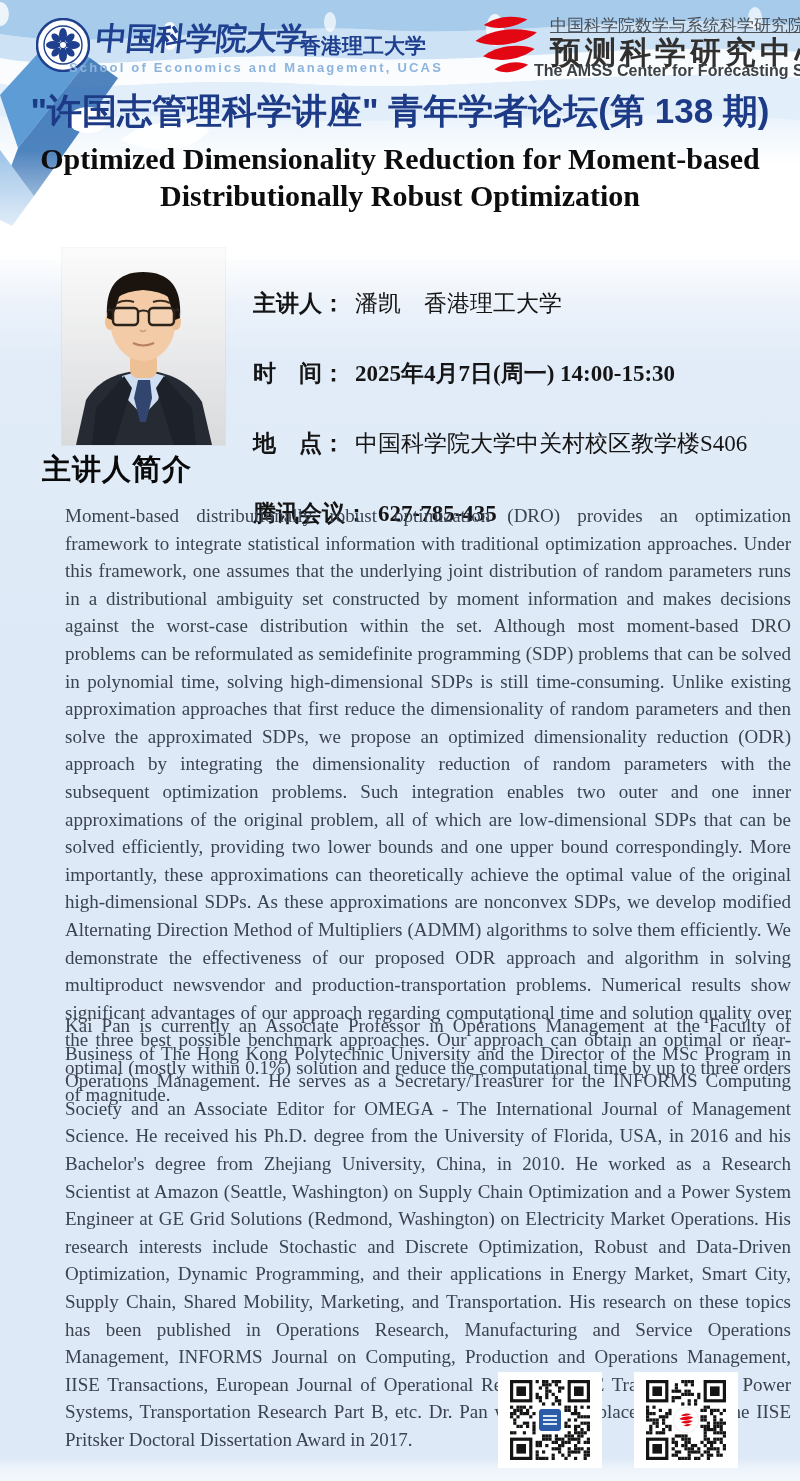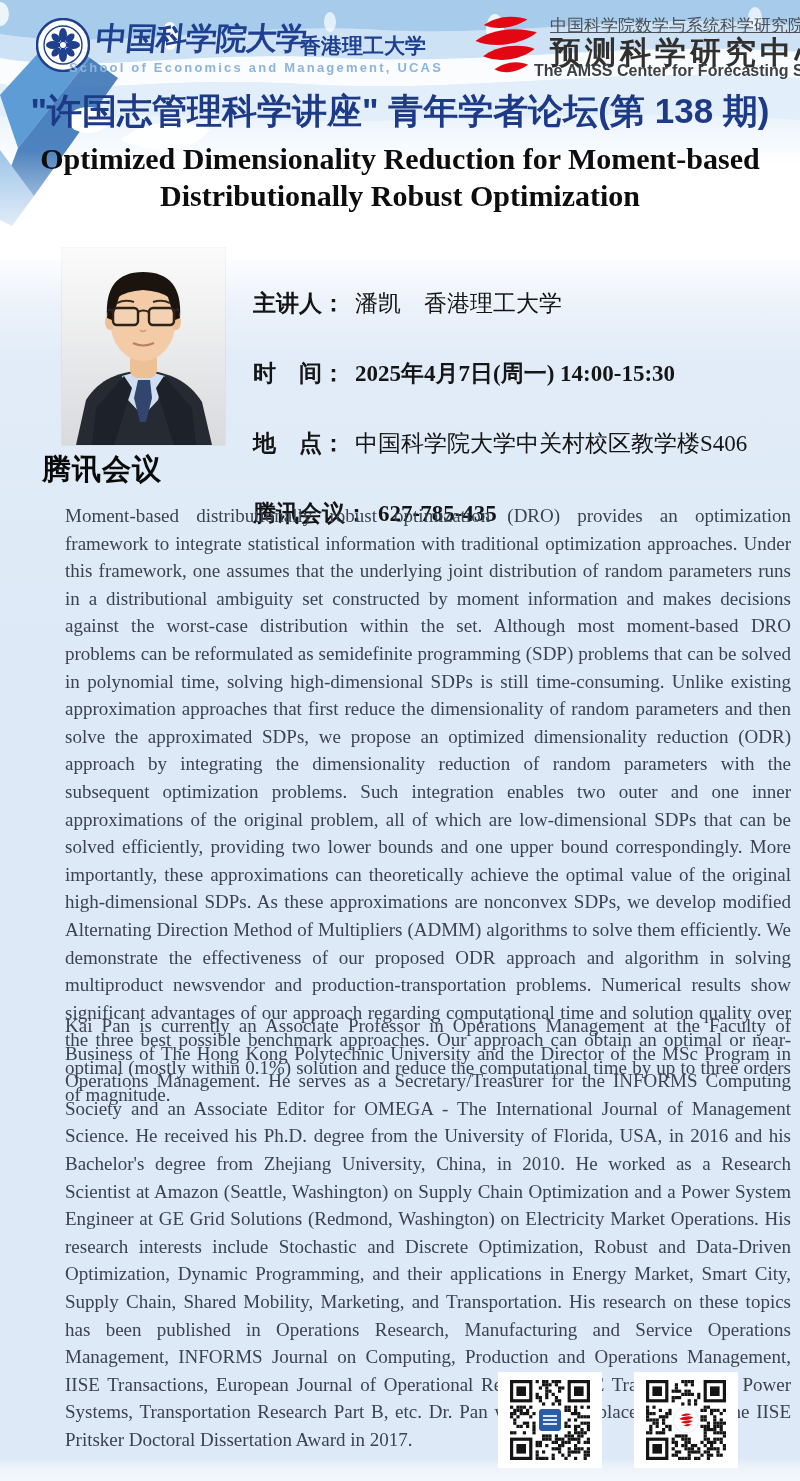--- a/index.html
+++ b/index.html
@@ -191,21 +191,21 @@
       <span class="detail-label">时　间：</span><span class="detail-value bold">2025年4月7日(周一) 14:00-15:30</span>
     </div>
     <div class="detail-row">
       <span class="detail-label">地　点：</span><span class="detail-value">中国科学院大学中关村校区教学楼S406</span>
     </div>
     <div class="detail-row">
       <span class="detail-label">腾讯会议：</span><span class="detail-value bold">627-785-435</span>
     </div>
   </div>
 
-  <div class="sec-heading abstract">腾讯会议</div>
+  <div class="sec-heading abstract">主讲人简介</div>
   <div class="body-text abstract">Moment-based distributionally robust optimization (DRO) provides an optimization framework to integrate statistical information with traditional optimization approaches. Under this framework, one assumes that the underlying joint distribution of random parameters runs in a distributional ambiguity set constructed by moment information and makes decisions against the worst-case distribution within the set. Although most moment-based DRO problems can be reformulated as semidefinite programming (SDP) problems that can be solved in polynomial time, solving high-dimensional SDPs is still time-consuming. Unlike existing approximation approaches that first reduce the dimensionality of random parameters and then solve the approximated SDPs, we propose an optimized dimensionality reduction (ODR) approach by integrating the dimensionality reduction of random parameters with the subsequent optimization problems. Such integration enables two outer and one inner approximations of the original problem, all of which are low-dimensional SDPs that can be solved efficiently, providing two lower bounds and one upper bound correspondingly. More importantly, these approximations can theoretically achieve the optimal value of the original high-dimensional SDPs. As these approximations are nonconvex SDPs, we develop modified Alternating Direction Method of Multipliers (ADMM) algorithms to solve them efficiently. We demonstrate the effectiveness of our proposed ODR approach and algorithm in solving multiproduct newsvendor and production-transportation problems. Numerical results show significant advantages of our approach regarding computational time and solution quality over the three best possible benchmark approaches. Our approach can obtain an optimal or near-optimal (mostly within 0.1%) solution and reduce the computational time by up to three orders of magnitude.</div>
 
   <div class="body-text bio">Kai Pan is currently an Associate Professor in Operations Management at the Faculty of Business of The Hong Kong Polytechnic University and the Director of the MSc Program in Operations Management. He serves as a Secretary/Treasurer for the INFORMS Computing Society and an Associate Editor for OMEGA - The International Journal of Management Science. He received his Ph.D. degree from the University of Florida, USA, in 2016 and his Bachelor's degree from Zhejiang University, China, in 2010. He worked as a Research Scientist at Amazon (Seattle, Washington) on Supply Chain Optimization and a Power System Engineer at GE Grid Solutions (Redmond, Washington) on Electricity Market Operations. His research interests include Stochastic and Discrete Optimization, Robust and Data-Driven Optimization, Dynamic Programming, and their applications in Energy Market, Smart City, Supply Chain, Shared Mobility, Marketing, and Transportation. His research on these topics has been published in Operations Research, Manufacturing and Service Operations Management, INFORMS Journal on Computing, Production and Operations Management, IISE Transactions, European Journal of Operational Research, IEEE Transactions on Power Systems, Transportation Research Part B, etc. Dr. Pan was the first-place winner of the IISE Pritsker Doctoral Dissertation Award in 2017.</div>
 
   <div class="qr-card left">
     <div class="qr-box">
       <div><svg width="80" height="80" viewBox="0 0 80 80" xmlns="http://www.w3.org/2000/svg">
             <rect x="25.6" y="0" width="3.2" height="3.2" fill="#141414"></rect>
             <rect x="32" y="0" width="3.2" height="3.2" fill="#141414"></rect>
             <rect x="35.2" y="0" width="3.2" height="3.2" fill="#141414"></rect>

